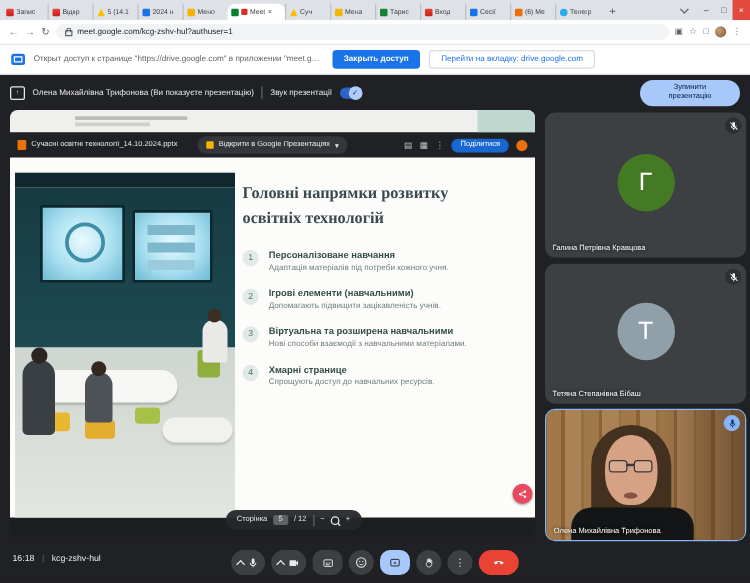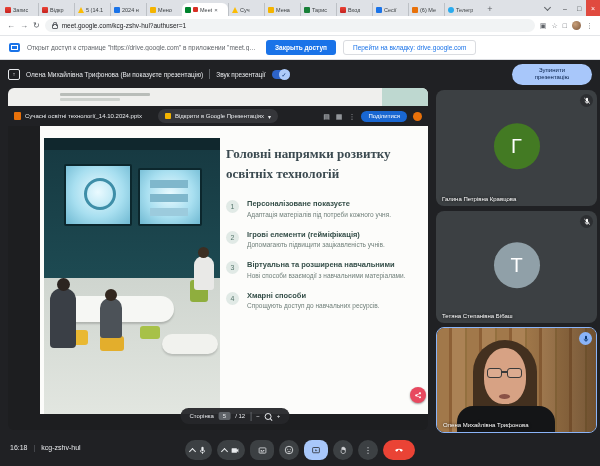--- a/index.html
+++ b/index.html
@@ -92,21 +92,21 @@
     font-size:6px;color:#e8eaed;max-width:130px;}
   .openwith .txt{white-space:nowrap;overflow:hidden;text-overflow:ellipsis;max-width:92px;}
   .ow-ic{width:6px;height:6px;background:#f4b400;border-radius:1px;flex:none;}
   .vb-right{margin-left:auto;display:flex;align-items:center;gap:6px;}
   .vb-ic{font-size:7px;color:#bdc1c6;line-height:1;}
   .share-pill{background:#1967d2;color:#fff;font-size:6px;border-radius:8px;padding:2.5px 7px;
     white-space:nowrap;}
   .vb-avatar{width:9px;height:9px;border-radius:50%;background:#e8710a;}
 
   
-  .slide{position:absolute;top:38px;left:0;right:0;bottom:16px;background:#fcfcfa;margin-left:32px;}
+  .slide{position:absolute;top:38px;left:0;right:0;bottom:16px;background:#fcfcfa;}
   .slide-img{position:absolute;left:4px;top:12px;bottom:0;width:176px;overflow:hidden;background:#d7dbd5;}
   .ceil{position:absolute;top:0;left:0;right:0;height:12px;background:#10272d;}
   .wall{position:absolute;top:12px;left:0;right:0;height:128px;background:linear-gradient(#173a42,#1d4a52);}
   .screenL{position:absolute;left:20px;top:26px;width:64px;height:58px;border:2px solid #0c272d;
     border-radius:2px;background:radial-gradient(circle at 50% 45%,#eafaff 0%,#a8dff0 55%,#6fb9d2 100%);}
   .screenL::after{content:'';position:absolute;left:18px;top:12px;width:26px;height:26px;
     border:3px solid #3e8ea8;border-radius:50%;}
   .screenR{position:absolute;left:94px;top:30px;width:60px;height:54px;border:2px solid #0c272d;
     border-radius:2px;background:radial-gradient(circle at 50% 45%,#eafaff 0%,#a8dff0 55%,#6fb9d2 100%);}
   .screenR::after{content:'';position:absolute;left:10px;top:10px;width:38px;height:8px;
@@ -342,42 +342,42 @@
       <span class="kid1"></span>
       <span class="kid2"></span>
       <span class="kid3"></span>
     </div>
     <div class="slide-text">
       <div class="slide-title">Головні напрямки розвитку освітніх технологій</div>
       <div class="items">
         <div class="item">
           <span class="item-num">1</span>
           <span>
-              <div class="item-title">Персоналізоване показуєте</div>
+              <div class="item-title">Персоналізоване навчання</div>
               <div class="item-desc">Адаптація матеріалів під потреби кожного учня.</div>
             </span>
         </div>
         <div class="item">
           <span class="item-num">2</span>
           <span>
-              <div class="item-title">Ігрові елементи (гейміфікація)</div>
+              <div class="item-title">Ігрові елементи (навчальними)</div>
               <div class="item-desc">Допомагають підвищити зацікавленість учнів.</div>
             </span>
         </div>
         <div class="item">
           <span class="item-num">3</span>
           <span>
               <div class="item-title">Віртуальна та розширена навчальними</div>
               <div class="item-desc">Нові способи взаємодії з навчальними матеріалами.</div>
             </span>
         </div>
         <div class="item">
           <span class="item-num">4</span>
           <span>
-              <div class="item-title">Хмарні способи</div>
+              <div class="item-title">Хмарні странице</div>
               <div class="item-desc">Спрощують доступ до навчальних ресурсів.</div>
             </span>
         </div>
       </div>
     </div>
   </div>
 
   <div class="page-pill">
     <span>Сторінка</span>
     <span class="page-box">5</span>

